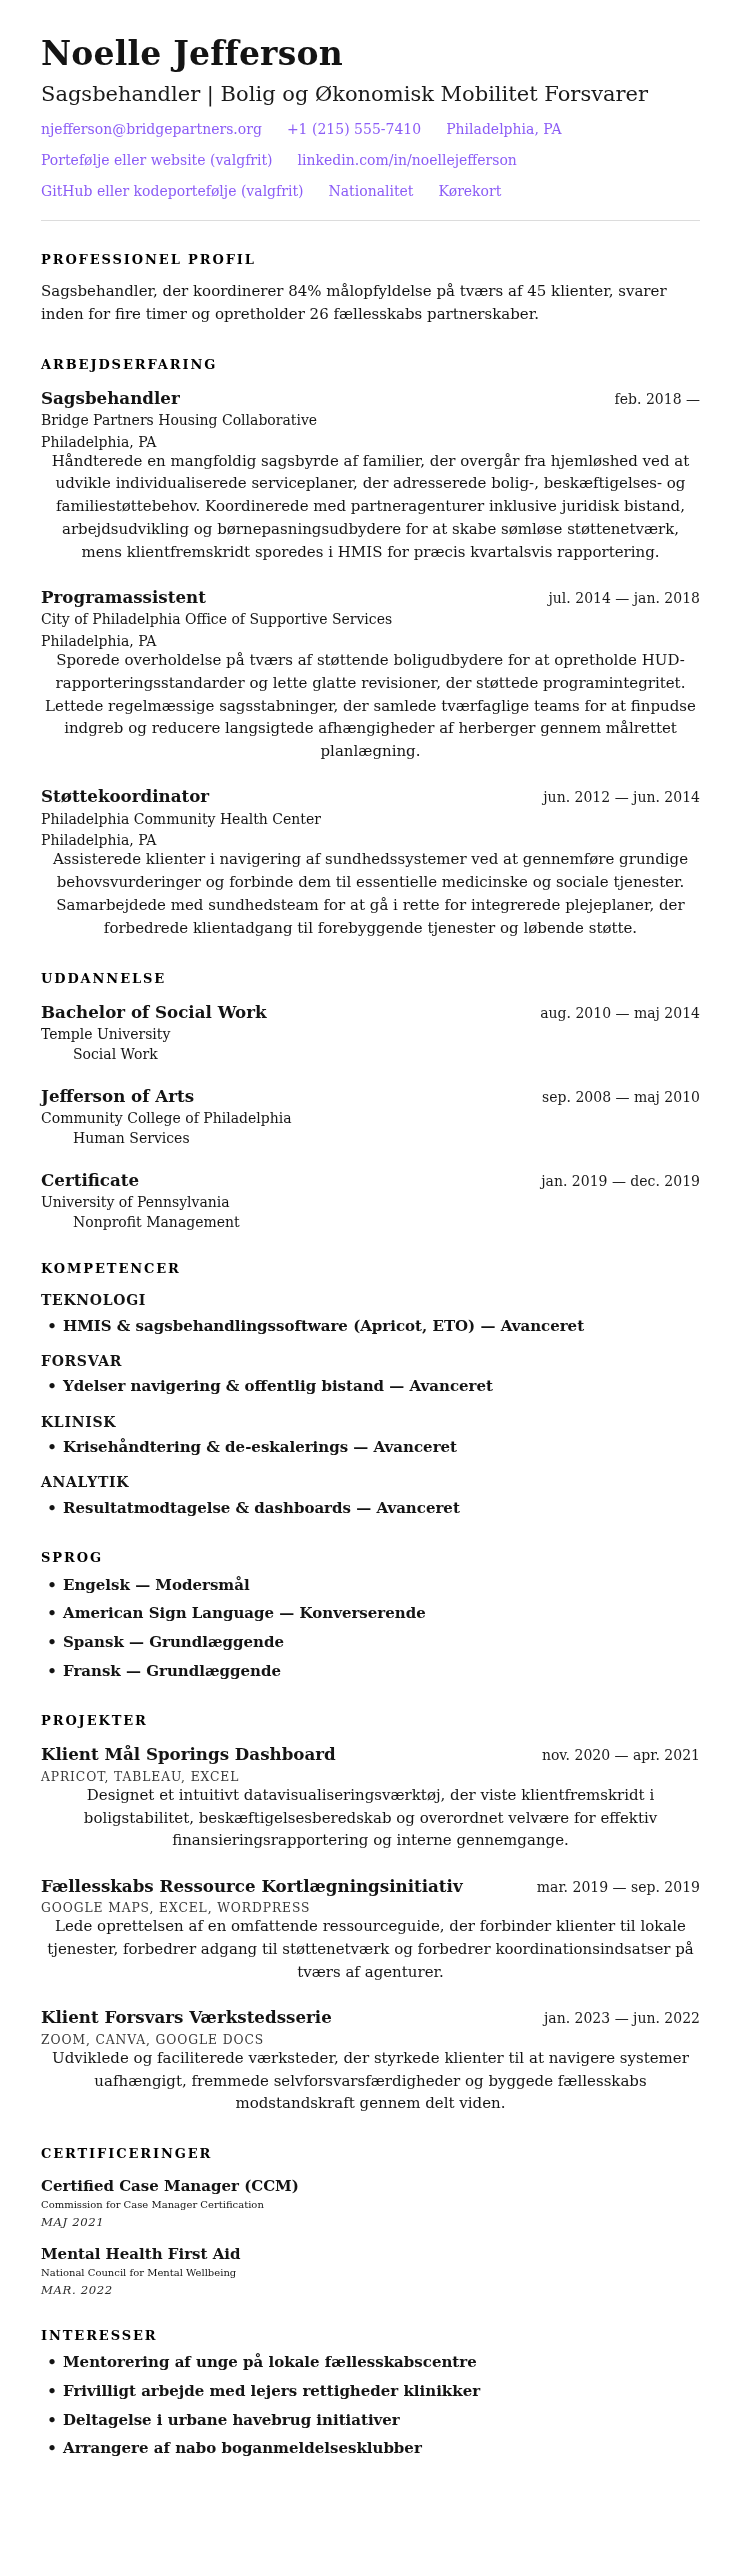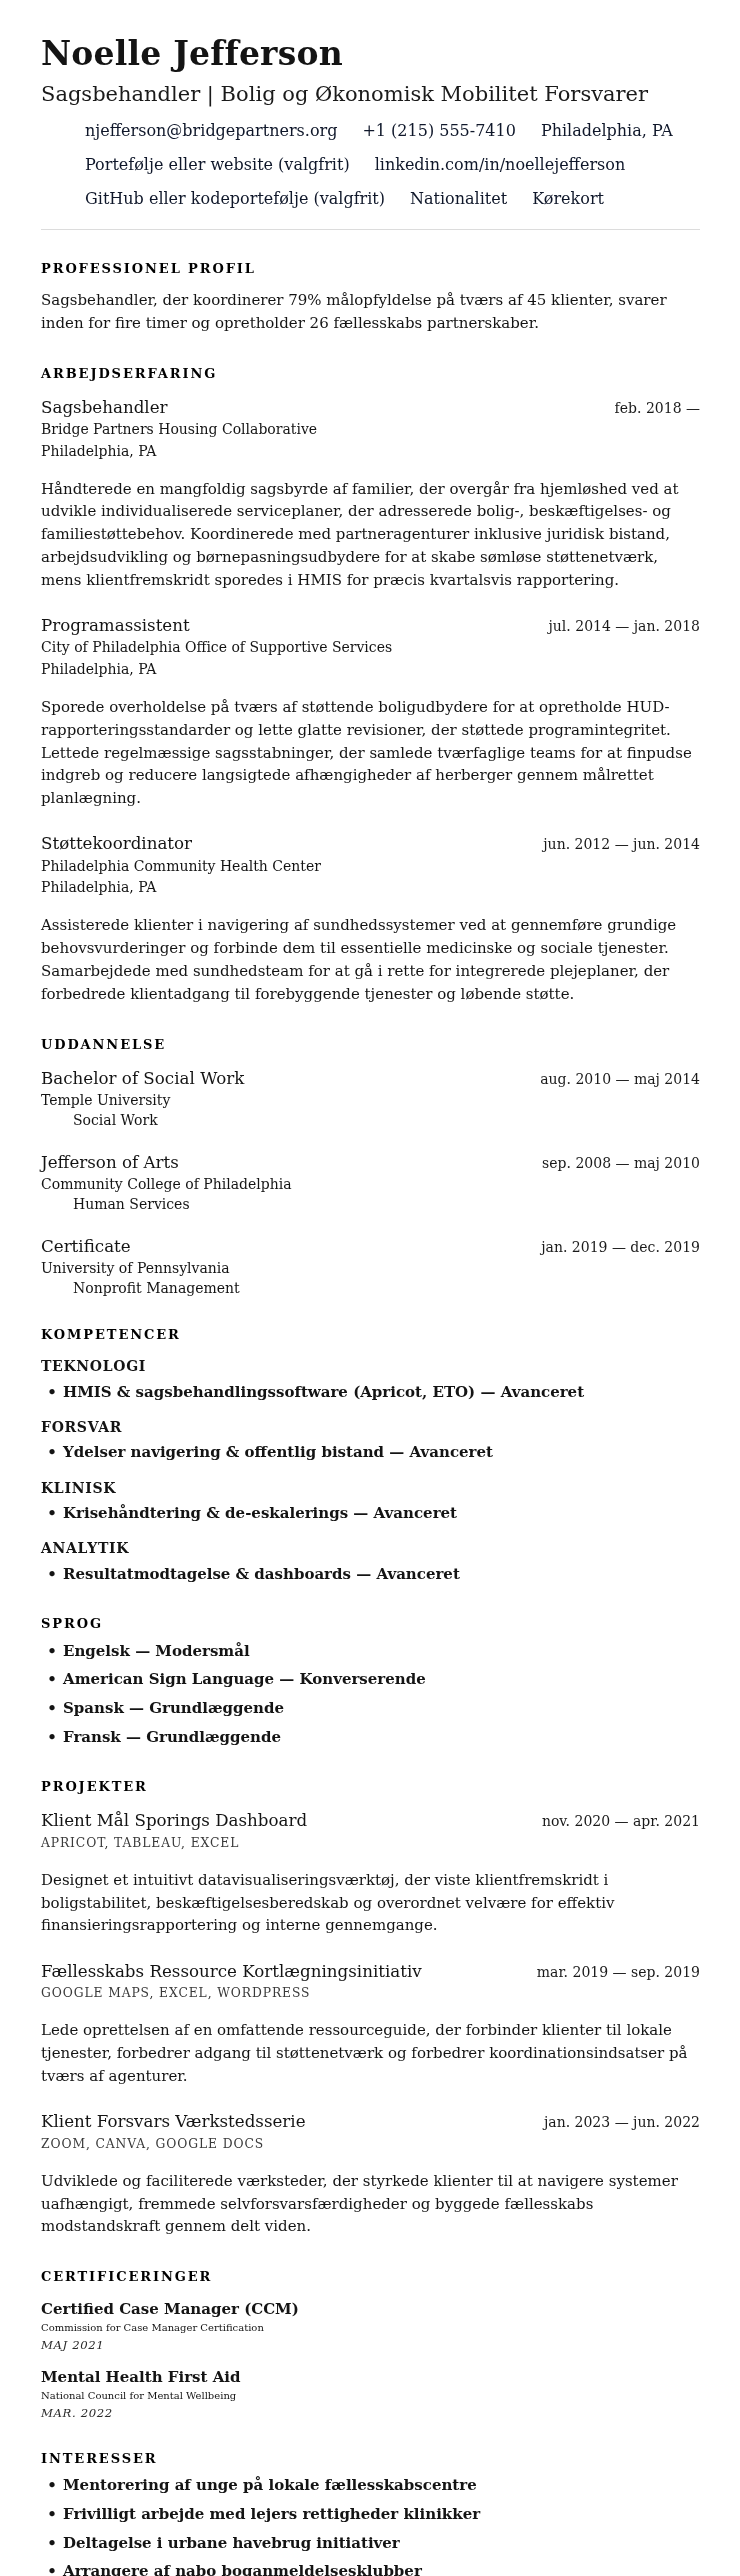--- a/index.html
+++ b/index.html
@@ -7,34 +7,34 @@
     width: 741px;
     min-height: 2576px;
     box-sizing: border-box;
     padding: 35px 41px 37px 41px;
     font-family: "DejaVu Serif", "Liberation Serif", serif;
     color: #141414;
     background: #ffffff;
   }
   .name { font-size: 33px; font-weight: 700; line-height: 1.15; letter-spacing: 0.2px; margin: 0; }
   .subtitle { font-size: 21px; margin-top: 8.6px; color: #1a1a1a; }
-  .contact-row { display: flex; gap: 25px; flex-wrap: wrap; font-size: 16px; margin-top: 15px; color: #0f172a; margin-left: 44px; }
+  .contact-row { display: flex; gap: 25px; flex-wrap: wrap; font-size: 14px; margin-top: 15px; color: #8b5cf6; }
   .divider { border: none; border-top: 1.2px solid #dcdcdc; margin: 21px 0 0 0; }
 
   .section { margin-top: 31px; }
   .section-heading { font-size: 13px; font-weight: 700; letter-spacing: 1.9px; margin: 0; color: #000; }
 
   .entry { margin-top: 16px; }
   .entry + .entry { margin-top: 23.5px; }
   .entry-head { display: flex; justify-content: space-between; align-items: baseline; gap: 15px; }
-  .entry-title { font-size: 16.7px; font-weight: 400; margin: 0; }
+  .entry-title { font-size: 16.7px; font-weight: 700; margin: 0; }
   .entry-date { font-size: 14px; white-space: nowrap; color: #1a1a1a; }
   .entry-org { font-size: 14px; margin-top: 4.3px; }
   .entry-loc { font-size: 14px; margin-top: 5.6px; }
-  .entry-desc { font-size: 15px; line-height: 1.52; margin: 19px 0 0 0; }
+  .entry-desc { font-size: 15px; line-height: 1.52; margin: 0 0 0 0; text-align: center; }
 
   .profile-text { font-size: 15px; line-height: 1.52; margin: 13.6px 0 0 0; }
 
   .edu-school { font-size: 14px; margin-top: 4.3px; }
   .edu-field { font-size: 14px; margin-top: 4.3px; margin-left: 32px; }
 
   .skill-group { margin-top: 16px; }
   .skill-label { font-size: 14px; font-weight: 700; letter-spacing: 0.7px; margin: 0; }
 
   .list { margin-top: 8.6px; }
@@ -70,21 +70,21 @@
       <span>GitHub eller kodeportefølje (valgfrit)</span>
       <span>Nationalitet</span>
       <span>Kørekort</span>
     </div>
   </header>
 
   <hr class="divider">
 
   <section class="section">
     <h2 class="section-heading">PROFESSIONEL PROFIL</h2>
-    <p class="profile-text">Sagsbehandler, der koordinerer 79% målopfyldelse på tværs af 45 klienter, svarer inden for fire timer og opretholder 26 fællesskabs partnerskaber.</p>
+    <p class="profile-text">Sagsbehandler, der koordinerer 84% målopfyldelse på tværs af 45 klienter, svarer inden for fire timer og opretholder 26 fællesskabs partnerskaber.</p>
   </section>
 
   <section class="section">
     <h2 class="section-heading">ARBEJDSERFARING</h2>
 
     <div class="entry">
       <div class="entry-head">
         <h3 class="entry-title">Sagsbehandler</h3>
         <span class="entry-date">feb. 2018 —</span>
       </div>

